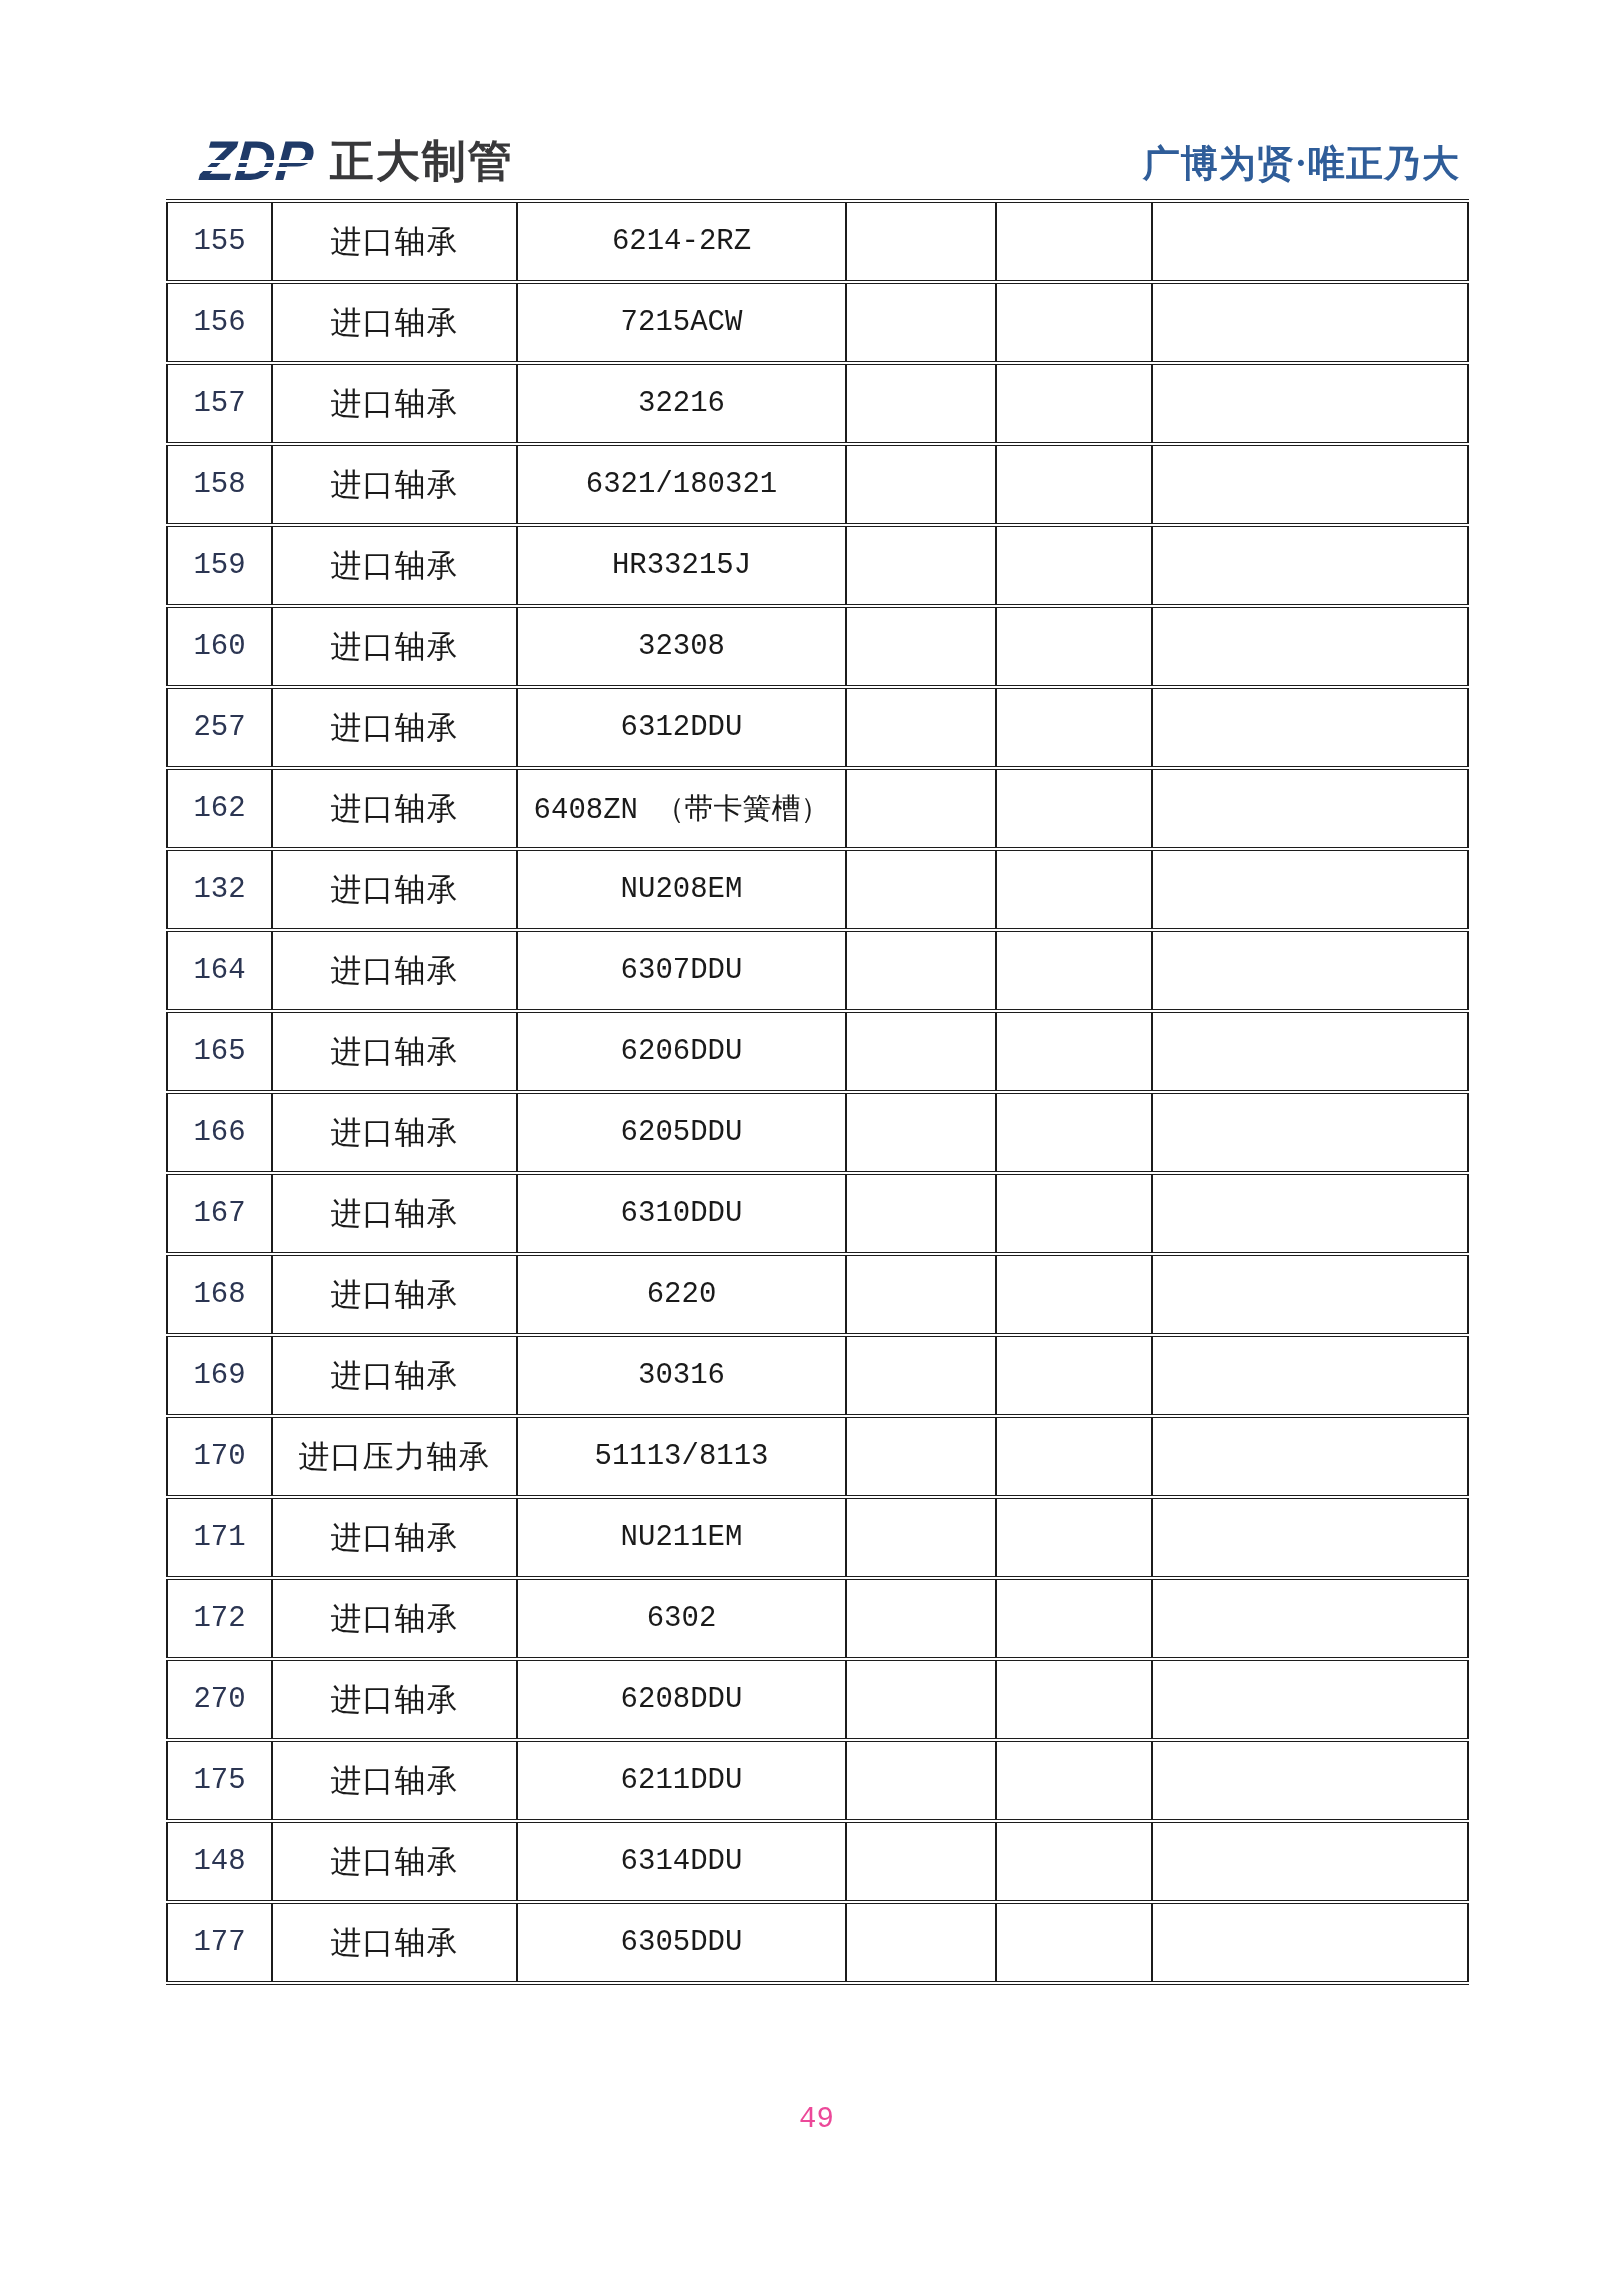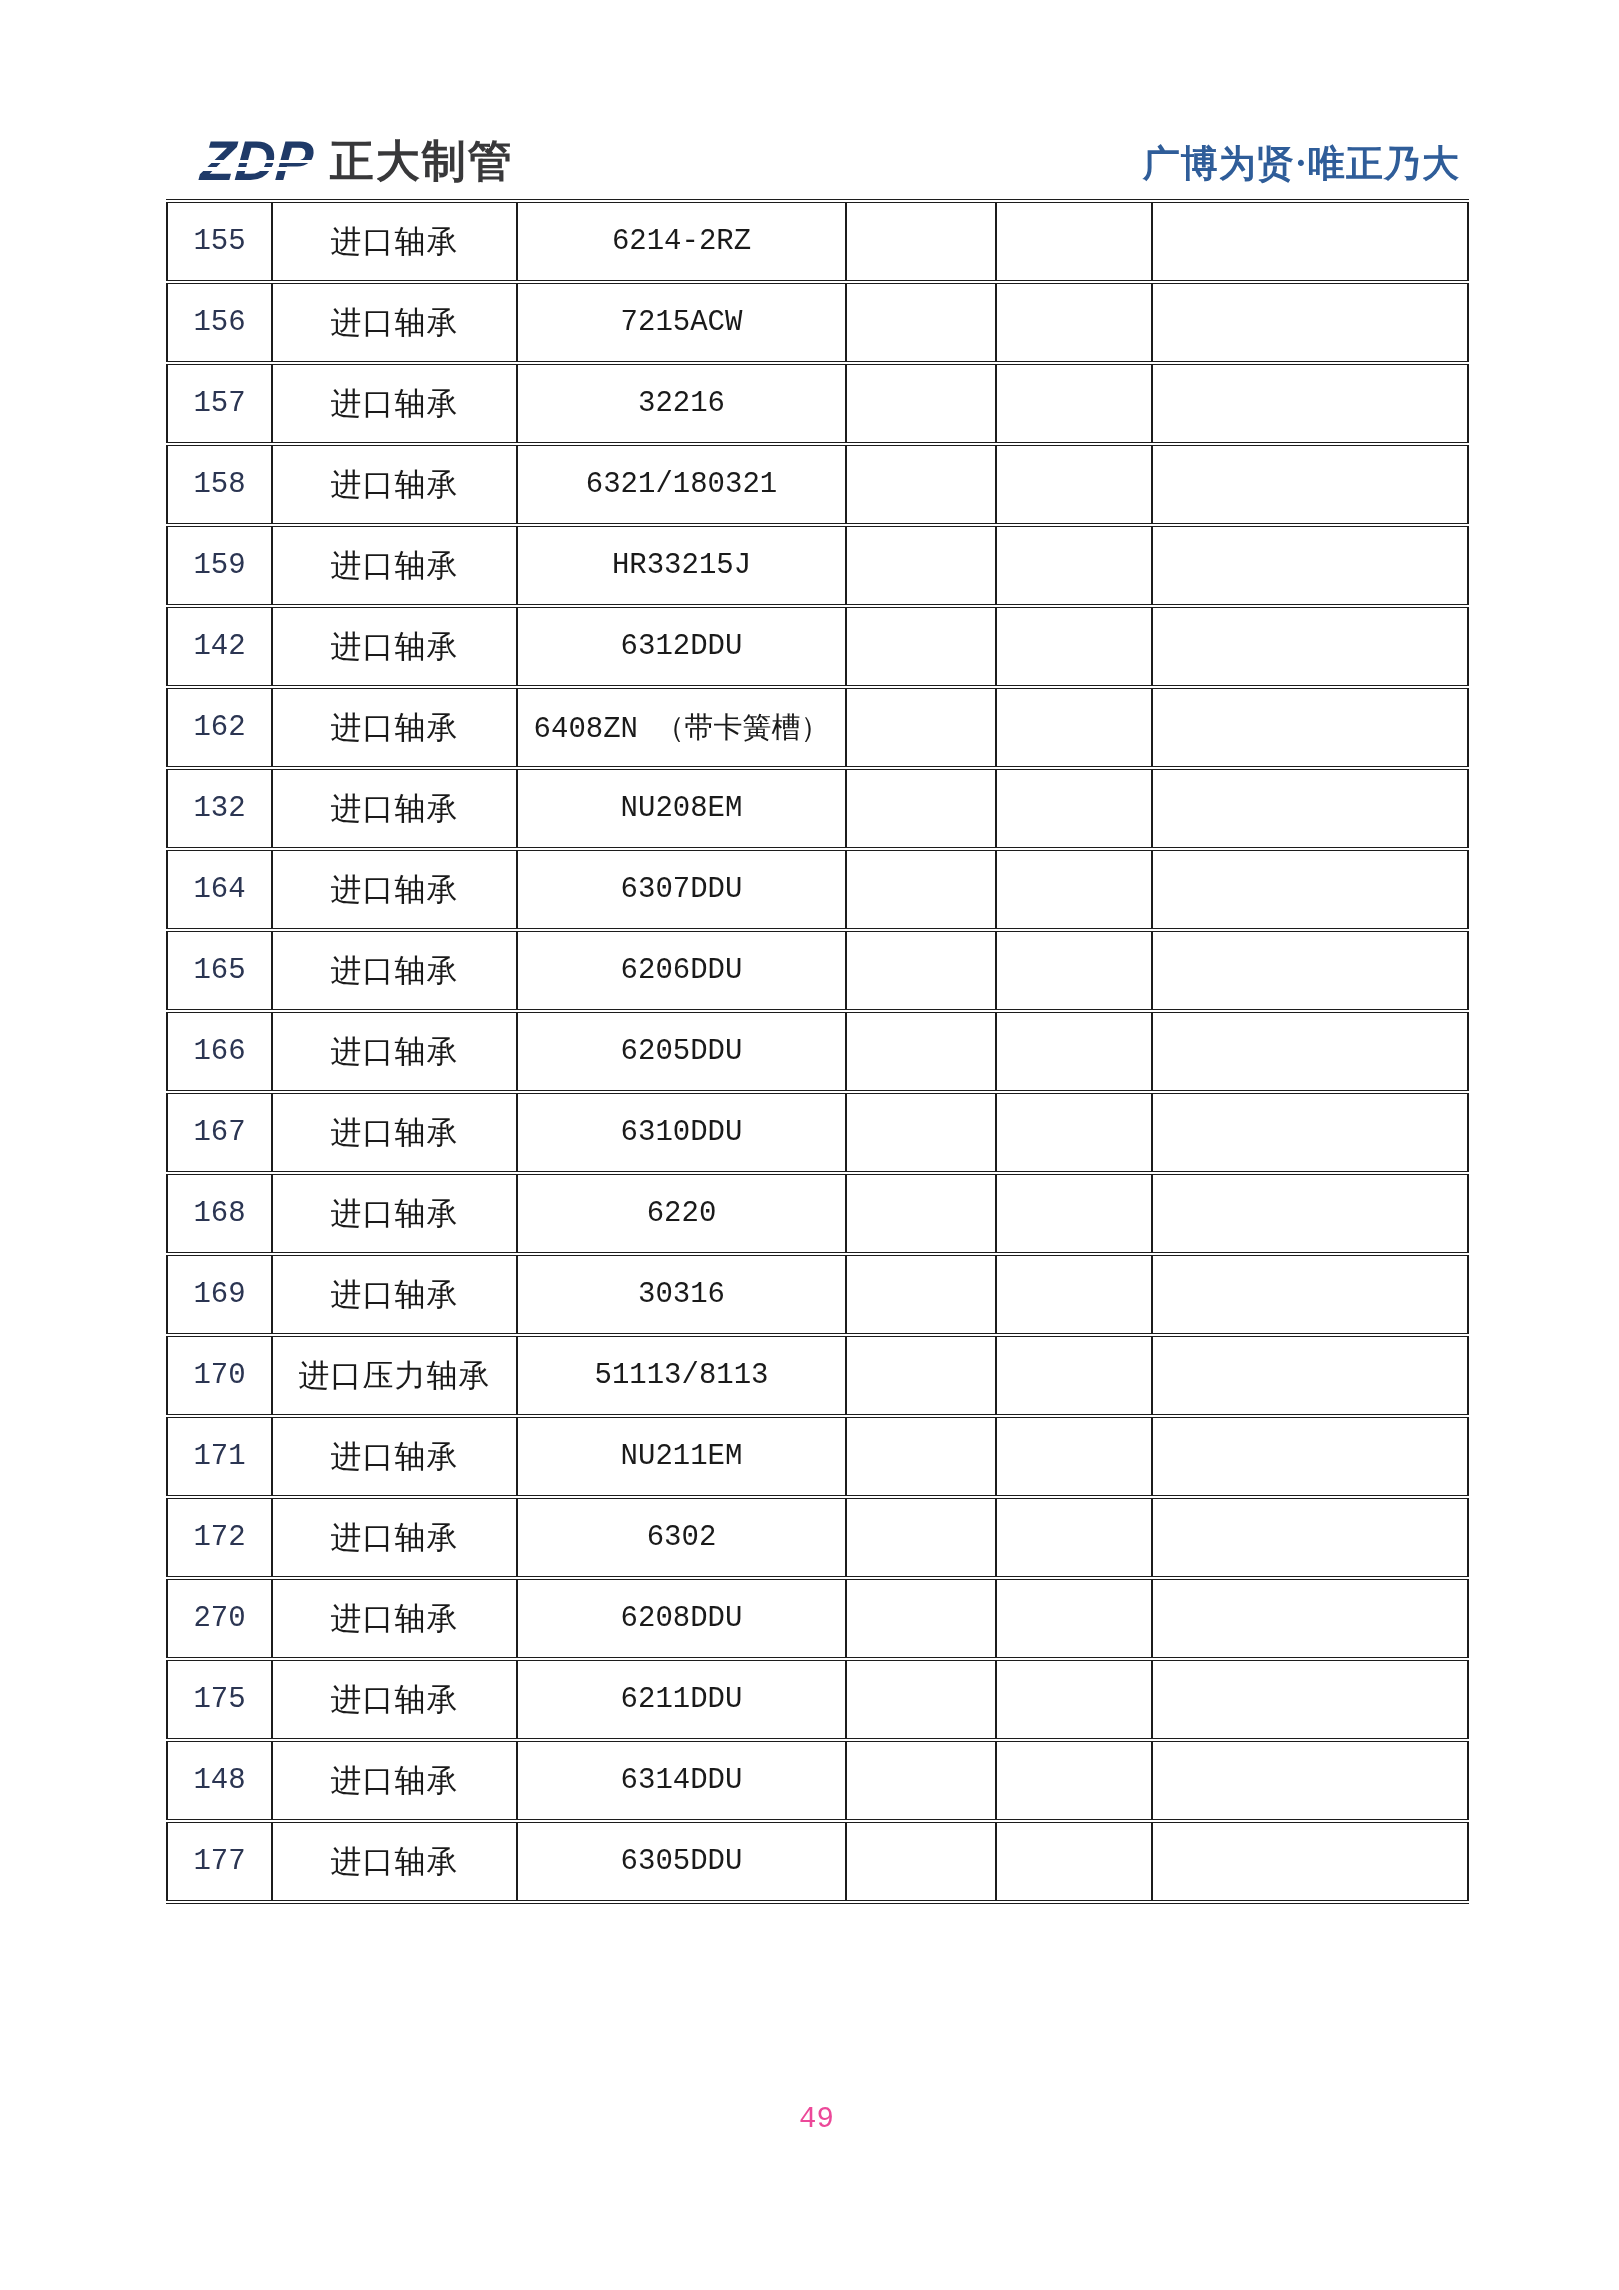--- a/index.html
+++ b/index.html
@@ -175,21 +175,29 @@
       </tr>
       <tr>
         <td class="no-cell">159</td>
         <td class="name-cell">进口轴承</td>
         <td class="model-cell">HR33215J</td>
         <td class="empty-cell"></td>
         <td class="empty-cell"></td>
         <td class="empty-cell"></td>
       </tr>
       <tr>
-        <td class="no-cell">142</td>
+        <td class="no-cell">160</td>
+        <td class="name-cell">进口轴承</td>
+        <td class="model-cell">32308</td>
+        <td class="empty-cell"></td>
+        <td class="empty-cell"></td>
+        <td class="empty-cell"></td>
+      </tr>
+      <tr>
+        <td class="no-cell">257</td>
         <td class="name-cell">进口轴承</td>
         <td class="model-cell">6312DDU</td>
         <td class="empty-cell"></td>
         <td class="empty-cell"></td>
         <td class="empty-cell"></td>
       </tr>
       <tr>
         <td class="no-cell">162</td>
         <td class="name-cell">进口轴承</td>
         <td class="model-cell">6408ZN （带卡簧槽）</td>

